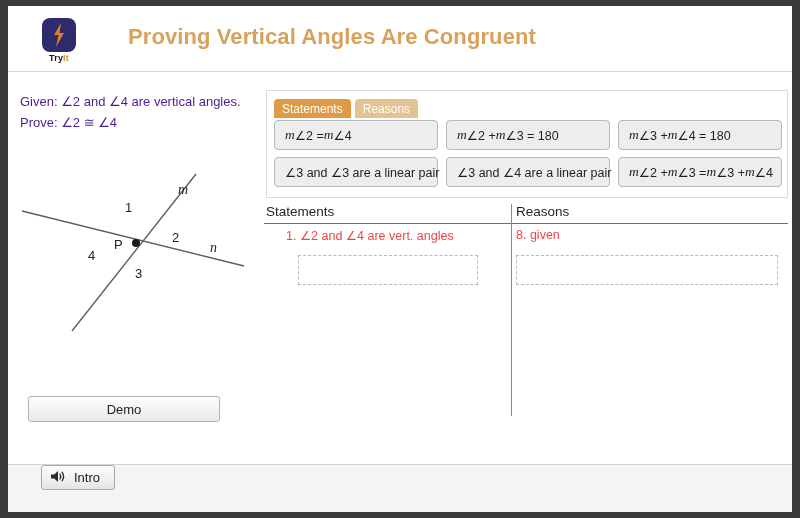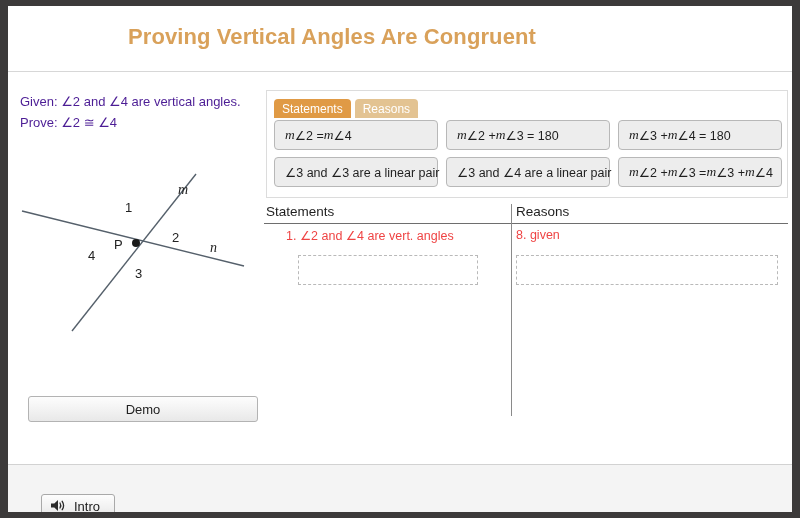--- a/index.html
+++ b/index.html
@@ -62,21 +62,21 @@
     width: 250px; height: 200px;
   }
   .diagram .lbl {
     position: absolute;
     font-size: 13px; color: #222;
   }
   .diagram .lbl.ital { font-style: italic; font-family: "Liberation Serif", serif; font-size: 14px; }
 
   .demo-button {
     position: absolute; left: 20px; top: 390px;
-    width: 230px; height: 26px;
+    width: 192px; height: 26px;
     border: 1px solid #b3b3b3;
     border-radius: 3px;
     background: linear-gradient(to bottom, #fdfdfd 0%, #f3f3f3 50%, #e8e8e8 100%);
     font-size: 13px; color: #222;
     display: flex; align-items: center; justify-content: center;
     cursor: pointer;
   }
 
   
   .tiles-panel {
@@ -156,36 +156,48 @@
   .dropzone.r { left: 252px; top: 51px; width: 262px; }
 
   
   .footer {
     position: absolute; left: 0; bottom: 0;
     width: 784px; height: 48px;
     background: #f4f4f4;
     border-top: 1px solid #d2d2d2;
   }
   .intro-button {
-    position: absolute; left: 33px; top: 29px;
+    position: absolute; left: 33px; top: 0;
     height: 25px; padding: 0 14px 0 8px;
     border: 1px solid #a9a9a9;
     border-radius: 3px;
     background: linear-gradient(to bottom, #fdfdfd 0%, #f1f1f1 55%, #e4e4e4 100%);
     display: flex; align-items: center; gap: 7px;
     font-size: 13px; color: #1a1a1a;
     cursor: pointer;
   }
 </style>
 </head>
 <body>
 
 <div id="app">
 
   <div class="header">
+    <div class="logo-wrap">
+      <div class="logo-badge">
+        <span>
+          <svg width="18" height="26" viewBox="0 0 18 26">
+            <path d="M11 1 L4 13 L8.5 13 L6 25 L14 11 L9.5 11 Z" fill="#e07b2a"></path>
+          </svg>
+        </span>
+      </div>
+      <div class="logo-caption">
+        <span class="tl-1">Try</span><span class="tl-2">It</span>
+      </div>
+    </div>
     <div class="page-title">Proving Vertical Angles Are Congruent</div>
   </div>
 
   <div class="given-line">Given: ∠2 and ∠4 are vertical angles.</div>
   <div class="prove-line">Prove: ∠2 ≅ ∠4</div>
 
   <div class="diagram">
     <svg width="250" height="200" viewBox="0 0 250 200">
 
       <line x1="8" y1="55" x2="230" y2="110" stroke="#55606b" stroke-width="1.4"></line>

